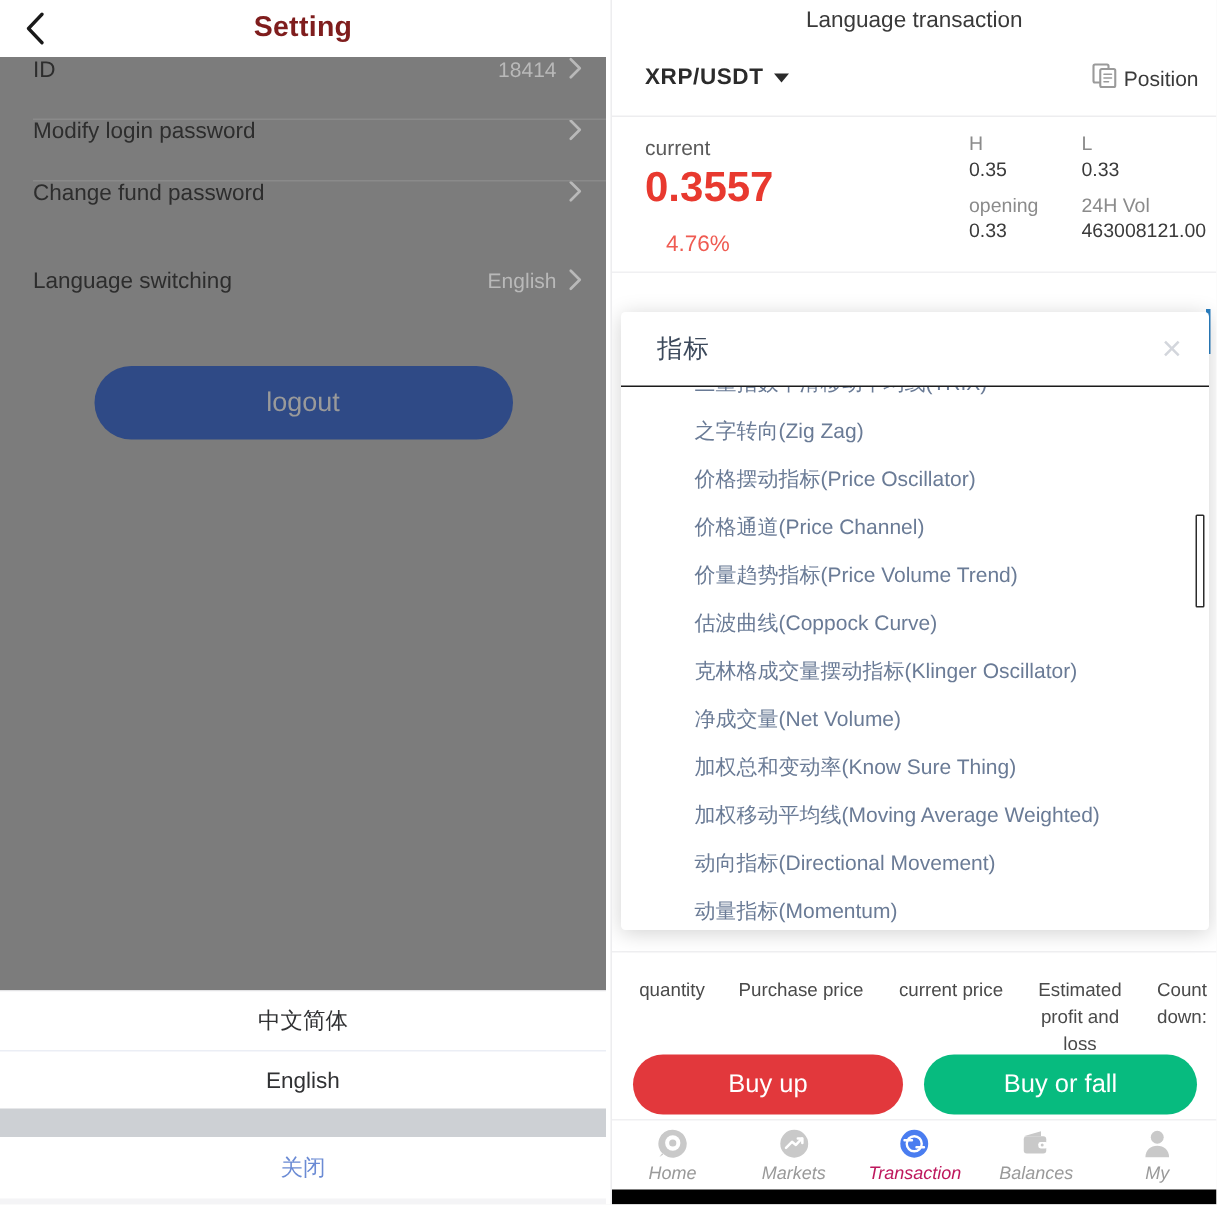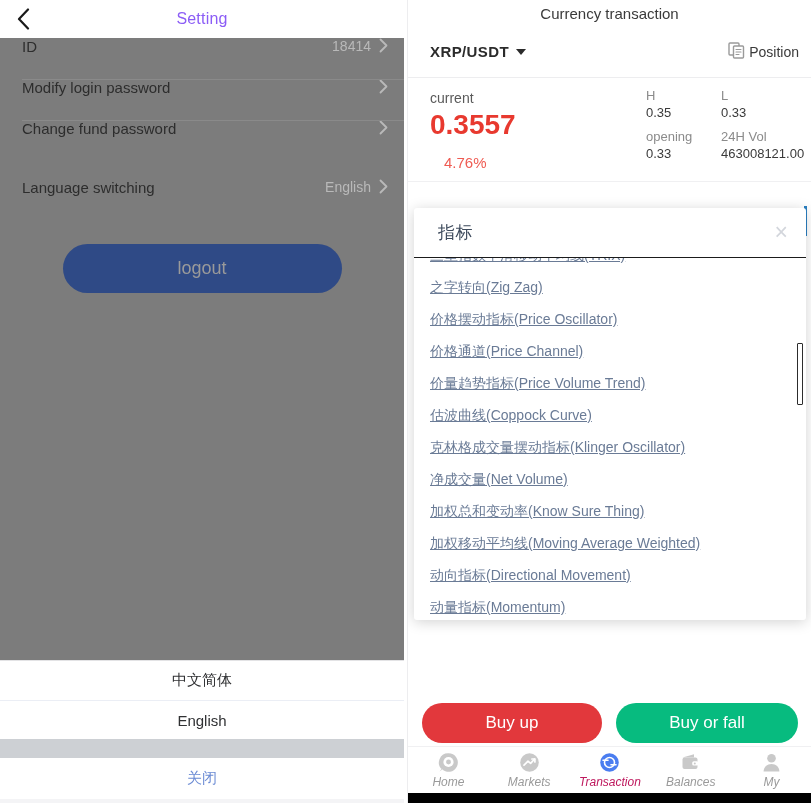--- a/index.html
+++ b/index.html
@@ -35,23 +35,23 @@
   .back-chevron {
     position: absolute;
     left: 10px; top: 50%;
     transform: translateY(-50%);
     width: 26px; height: 26px;
     display: flex; align-items: center; justify-content: center;
     cursor: pointer;
   }
   .back-chevron svg { display: block; }
   .lp-title {
-    font-size: 16px;
-    font-weight: normal;
-    color: #8b5cf6;
+    font-size: 19px;
+    font-weight: bold;
+    color: #7f1d1d;
     letter-spacing: .2px;
   }
 
   
   .lp-body {
     position: absolute;
     left: 0; top: 38px;
     width: 404px; height: 625px;
     background: #7c7c7c;
   }
@@ -271,26 +271,25 @@
   .modal-list {
     position: relative;
     height: 362px;
     overflow: hidden;
     padding-top: 0;
   }
   .ind-item {
     height: 32px;
     display: flex;
     align-items: center;
-    padding-left: 16px;
+    padding-left: 49px;
     font-size: 14px;
     color: #6a7b96;
     cursor: pointer;
     white-space: nowrap;
-    text-decoration: underline;
   }
   .ind-item.clipped-top {
     margin-top: -18px;
   }
   .scroll-thumb {
     position: absolute;
     right: 3px; top: 85px;
     width: 6px; height: 62px;
     background: #ffffff;
     border: 1px solid #2c2c2c;
@@ -440,21 +439,21 @@
       <div class="sheet-divider"></div>
       <div class="sheet-cancel">关闭</div>
       <div class="sheet-foot"></div>
     </div>
   </div>
 
   <div class="mid-gap"></div>
 
   <div class="right-panel">
 
-    <div class="rp-title">Currency transaction</div>
+    <div class="rp-title">Language transaction</div>
 
     <div class="rp-pairbar">
       <div class="pair-sel">
         <span>XRP/USDT</span>
         <span class="caret"></span>
       </div>
       <div class="position-btn">
         <span>
           <svg width="17" height="17" viewBox="0 0 17 17" fill="none">
             <rect x="1" y="1" width="10" height="12" rx="1" stroke="#9a9a9a" stroke-width="1.4"></rect>
@@ -501,20 +500,27 @@
         <div class="ind-item">克林格成交量摆动指标(Klinger Oscillator)</div>
         <div class="ind-item">净成交量(Net Volume)</div>
         <div class="ind-item">加权总和变动率(Know Sure Thing)</div>
         <div class="ind-item">加权移动平均线(Moving Average Weighted)</div>
         <div class="ind-item">动向指标(Directional Movement)</div>
         <div class="ind-item">动量指标(Momentum)</div>
         <div class="scroll-thumb"></div>
       </div>
     </div>
 
+    <div class="order-table">
+      <div class="oh">quantity</div>
+      <div class="oh">Purchase price</div>
+      <div class="oh">current price</div>
+      <div class="oh">Estimated profit and loss</div>
+      <div class="oh">Count down:</div>
+    </div>
 
     <div class="trade-btns">
       <button class="btn-up">Buy up</button>
       <button class="btn-fall">Buy or fall</button>
     </div>
 
     <div class="tabbar">
       <div class="tab">
         <span class="ticon">
           <svg width="21" height="21" viewBox="0 0 21 21" fill="none">

